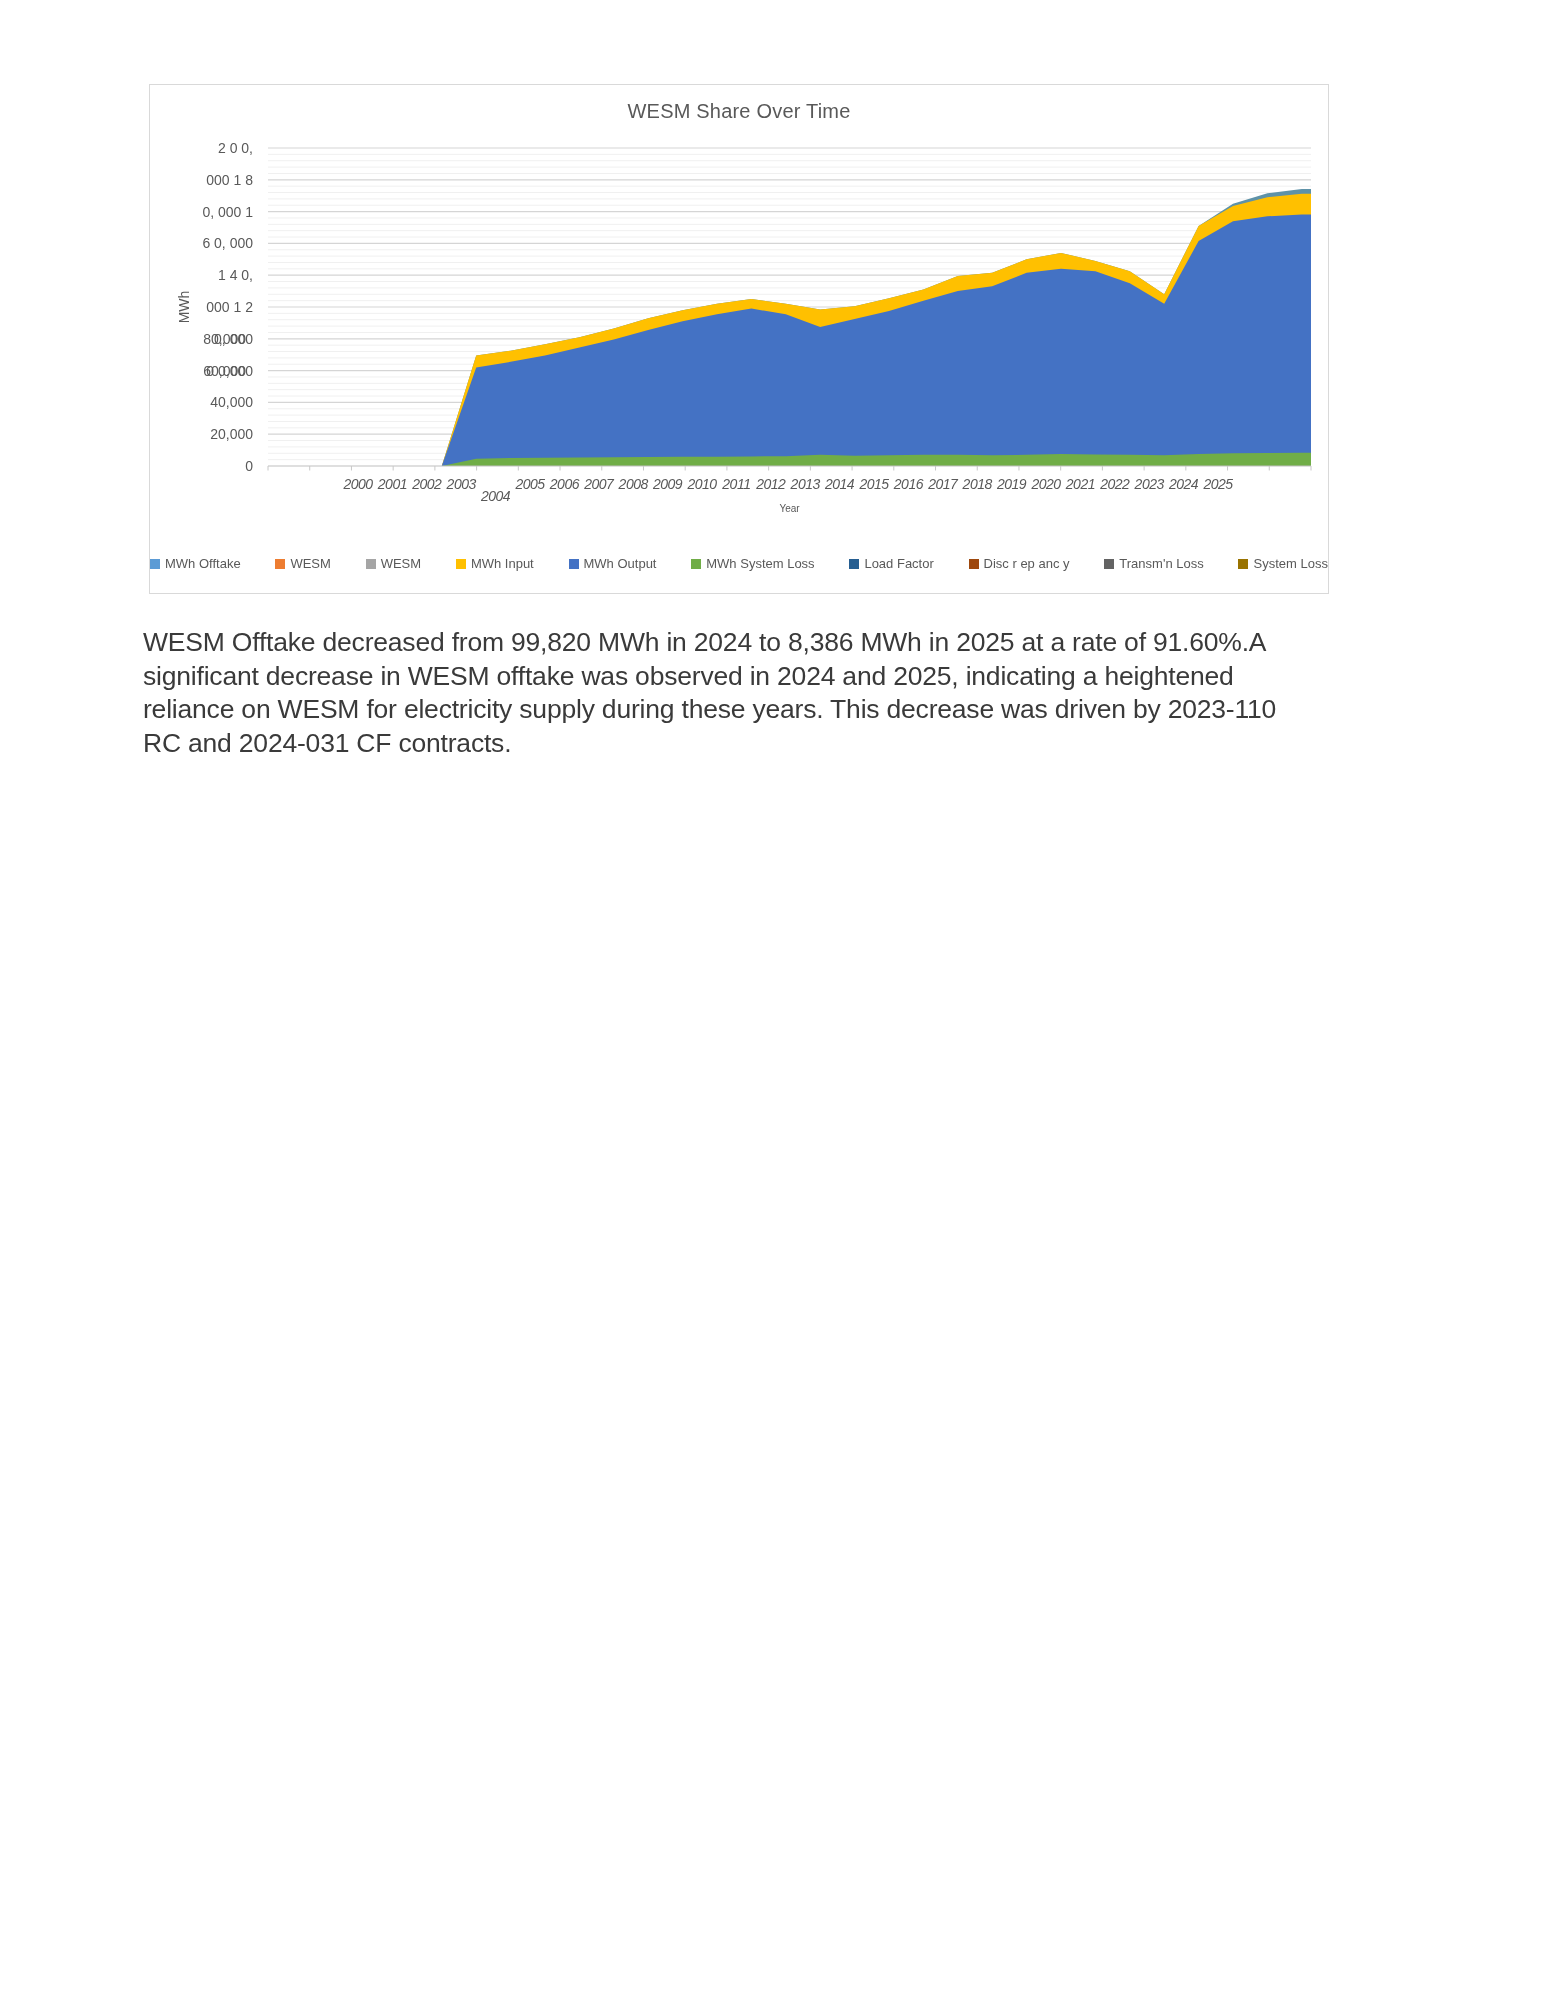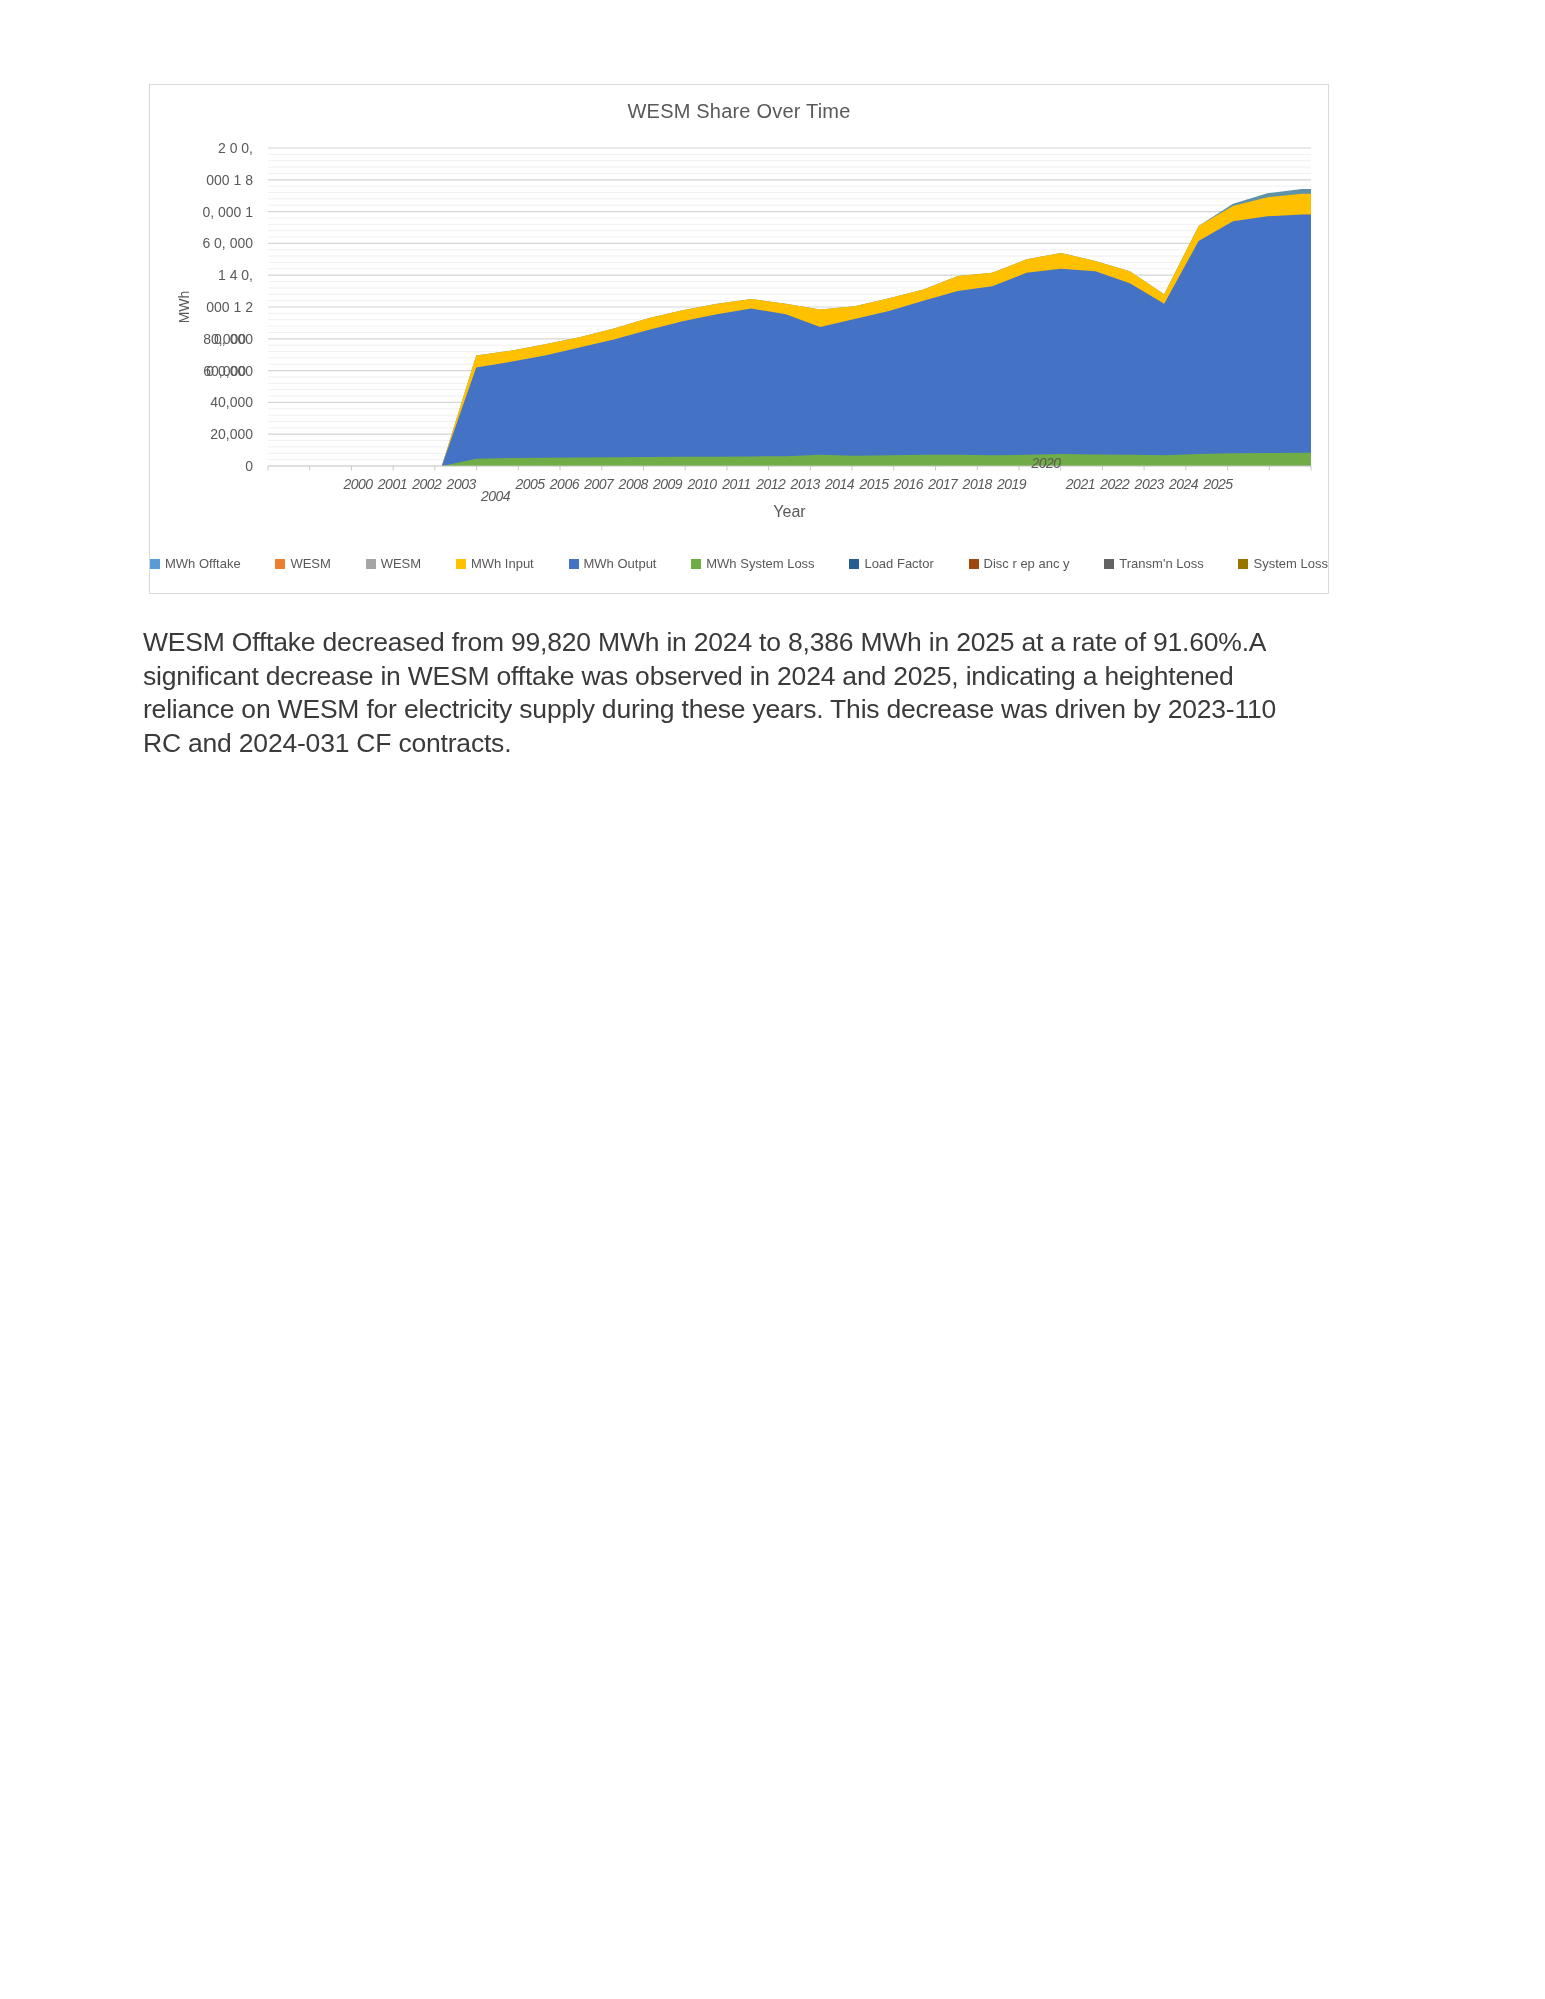--- a/index.html
+++ b/index.html
@@ -29,21 +29,21 @@
     position:absolute; right:7px; top:0; white-space:pre;
   }
   #plot-svg { position:absolute; left:0; top:0; }
   #x-labels { position:absolute; left:0; top:0; }
   .x-tick-label {
     position:absolute; width:44px; margin-left:-22px; text-align:center;
     font-size:14px; color:#595959; letter-spacing:-0.5px; white-space:nowrap;font-style:italic;
   }
   .x-axis-title {
     position:absolute; left:118px; width:1043px; top:418px; text-align:center;
-    font-size:16px; color:#595959;
+    font-size:10px; color:#595959;
   }
   #legend {
     position:absolute; left:0; right:0; top:471px;
     display:flex; justify-content:space-between; align-items:center; gap:22px;
     font-size:13px; color:#595959; white-space:nowrap;
   }
   .legend-item { display:flex; align-items:center; }
   .legend-swatch { width:10px; height:10px; margin-right:5px; display:inline-block; }
   .description {
     position:absolute; left:143px; top:626px; width:1390px;
@@ -167,21 +167,21 @@
       <div class="x-tick-label" style="left: 552px; top: 391px;">2010</div>
       <div class="x-tick-label" style="left: 586.4px; top: 391px;">2011</div>
       <div class="x-tick-label" style="left: 620.8px; top: 391px;">2012</div>
       <div class="x-tick-label" style="left: 655.2px; top: 391px;">2013</div>
       <div class="x-tick-label" style="left: 689.6px; top: 391px;">2014</div>
       <div class="x-tick-label" style="left: 724px; top: 391px;">2015</div>
       <div class="x-tick-label" style="left: 758.4px; top: 391px;">2016</div>
       <div class="x-tick-label" style="left: 792.8px; top: 391px;">2017</div>
       <div class="x-tick-label" style="left: 827.2px; top: 391px;">2018</div>
       <div class="x-tick-label" style="left: 861.6px; top: 391px;">2019</div>
-      <div class="x-tick-label" style="left: 896px; top: 370px; text-align: center;">2020</div>
+      <div class="x-tick-label" style="left: 896px; top: 391px; text-align: center;">2020</div>
       <div class="x-tick-label" style="left: 930.4px; top: 391px;">2021</div>
       <div class="x-tick-label" style="left: 964.8px; top: 391px;">2022</div>
       <div class="x-tick-label" style="left: 999.2px; top: 391px;">2023</div>
       <div class="x-tick-label" style="left: 1033.6px; top: 391px;">2024</div>
       <div class="x-tick-label" style="left: 1068px; top: 391px;">2025</div>
     </div>
   <div class="x-axis-title">Year</div>
   <div id="legend">
       <span class="legend-item">
         <span class="legend-swatch" style="background: rgb(91, 155, 213);"></span>

